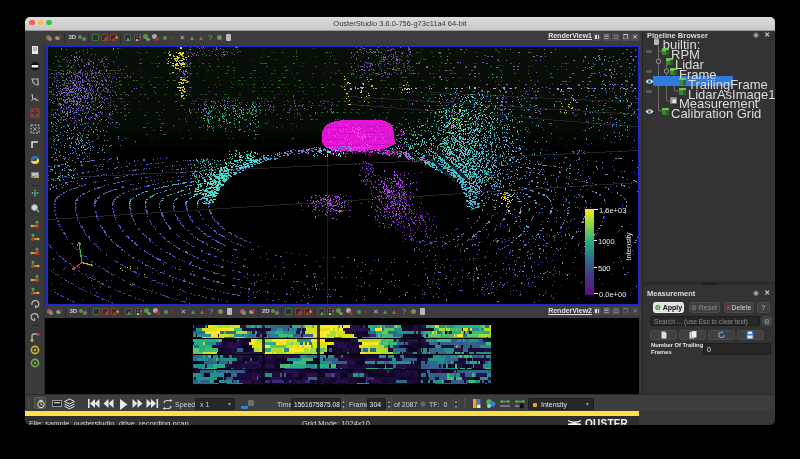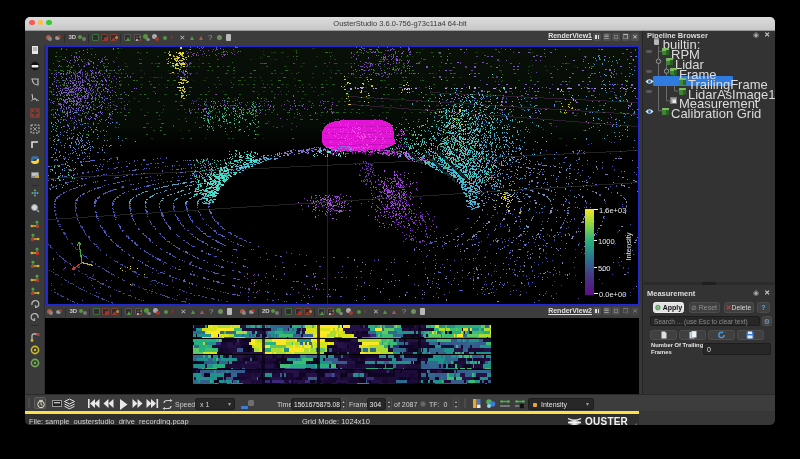--- a/index.html
+++ b/index.html
@@ -14,21 +14,21 @@
 .viewlabel{font-weight:bold;font-size:7px;color:#e2e2e2;text-decoration:underline}
 .vbtn{display:inline-block;width:8px;height:8px;background:#4e4e4e;border-radius:1.5px;margin-left:1.5px;color:#dcdcdc;font-size:6px;line-height:8px;text-align:center;vertical-align:middle}
 .lefttool{position:absolute;left:0;top:28px;width:20px;height:349px;background:#3a3a3a;border-right:1px solid #2e2e2e}
 .lt{position:absolute;left:5px;width:10px;height:10px}
 .rpanel{position:absolute;left:617px;top:14px;width:133px;height:363px;background:#333;border-left:1px solid #242424}
 .phead{font-size:7.5px;color:#dcdcdc;font-weight:bold}
 .trow{position:absolute;font-size:13px;color:#dcdcdc;white-space:nowrap}
 .btn{position:absolute;background:#404040;border:1px solid #4c4c4c;border-radius:2.5px;font-size:7px;color:#d6d6d6;text-align:center}
 .field{position:absolute;background:#272727;border:1px solid #1d1d1d;border-radius:2px;color:#cfcfcf;font-size:7px}
 .playbar{position:absolute;left:0;top:377px;width:750px;height:17px;background:#3d3d3d;border-top:1px solid #2a2a2a;font-size:7px;line-height:9px;color:#cfcfcf}
-.statusbar{position:absolute;left:0;top:394px;width:614px;height:14px;background:#2e2e2e;border-top:3px solid #fde047;color:#d4d4d4;font-size:7.5px}
+.statusbar{position:absolute;left:0;top:394px;width:614px;height:14px;background:#2e2e2e;border-top:5px solid #fde047;color:#d4d4d4;font-size:7.5px}
 .ptxt{color:#cfcfcf;font-size:7px}
 svg{display:block}
 svg text{font-family:"Liberation Sans",sans-serif}
 
 
 </style></head><body>
 
 <div class="win">
 
   <div class="titlebar">

